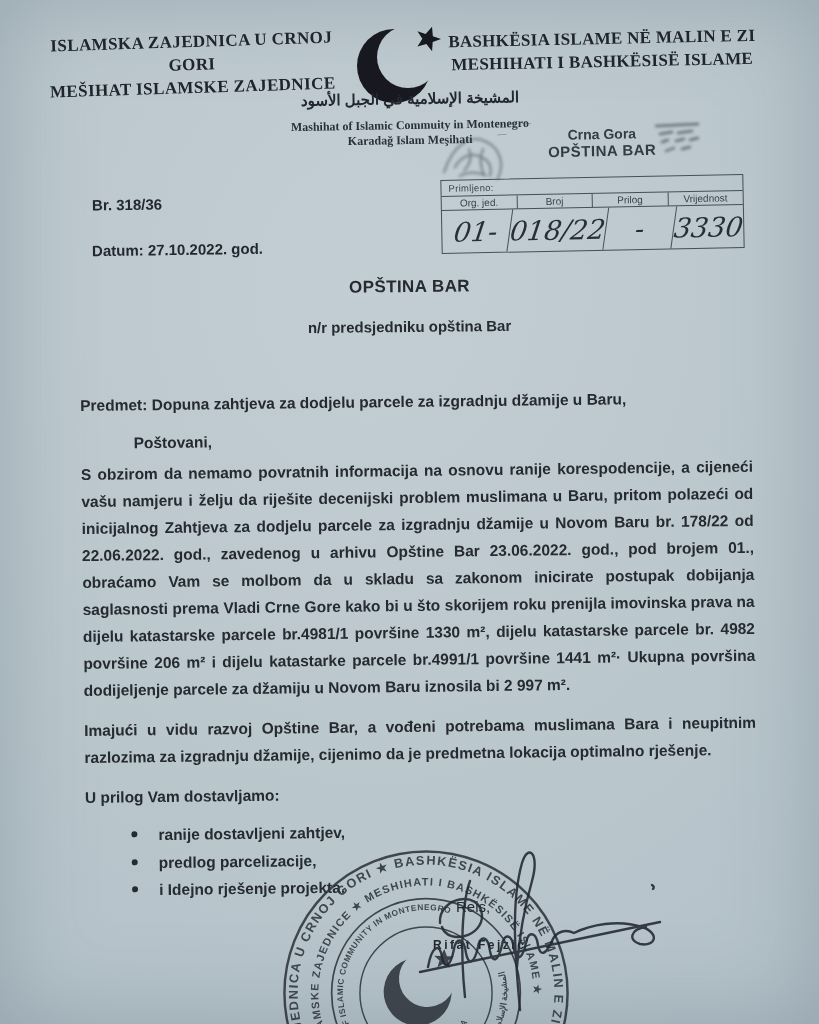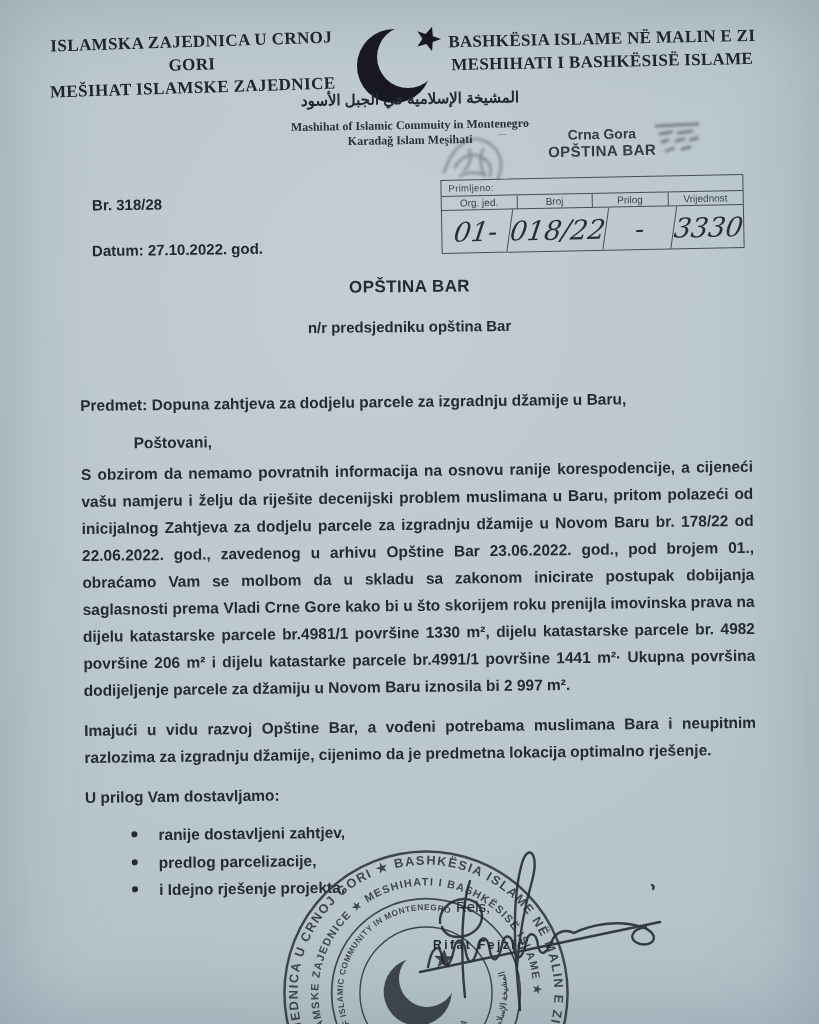--- a/index.html
+++ b/index.html
@@ -196,21 +196,21 @@
       <div class="c">Vrijednost</div>
     </div>
     <div class="recv-vals">
       <div class="v">01-</div>
       <div class="v">018/22</div>
       <div class="v">-</div>
       <div class="v">3330</div>
     </div>
   </div>
 
-  <div class="ref-no">Br. 318/28</div>
+  <div class="ref-no">Br. 318/36</div>
   <div class="ref-date">Datum: 27.10.2022. god.</div>
 
   <div class="rcp-title">OPŠTINA BAR</div>
   <div class="rcp-att">n/r predsjedniku opština Bar</div>
 
   <div class="letter">
     <div class="subject">Predmet: Dopuna zahtjeva za dodjelu parcele za izgradnju džamije u Baru,</div>
     <div class="salutation">Poštovani,</div>
     <p class="body-p">S obzirom da nemamo povratnih informacija na osnovu ranije korespodencije, a cijeneći vašu namjeru i želju da riješite decenijski problem muslimana u Baru, pritom polazeći od inicijalnog Zahtjeva za dodjelu parcele za izgradnju džamije u Novom Baru br. 178/22 od 22.06.2022. god., zavedenog u arhivu Opštine Bar 23.06.2022. god., pod brojem 01., obraćamo Vam se molbom da u skladu sa zakonom inicirate postupak dobijanja saglasnosti prema Vladi Crne Gore kako bi u što skorijem roku prenijla imovinska prava na dijelu katastarske parcele br.4981/1 površine 1330 m², dijelu katastarske parcele br. 4982 površine 206 m² i dijelu katastarke parcele br.4991/1 površine 1441 m²· Ukupna površina dodijeljenje parcele za džamiju u Novom Baru iznosila bi 2 997 m².</p>
     <p class="body-p">Imajući u vidu razvoj Opštine Bar, a vođeni potrebama muslimana Bara i neupitnim razlozima za izgradnju džamije, cijenimo da je predmetna lokacija optimalno rješenje.</p>

